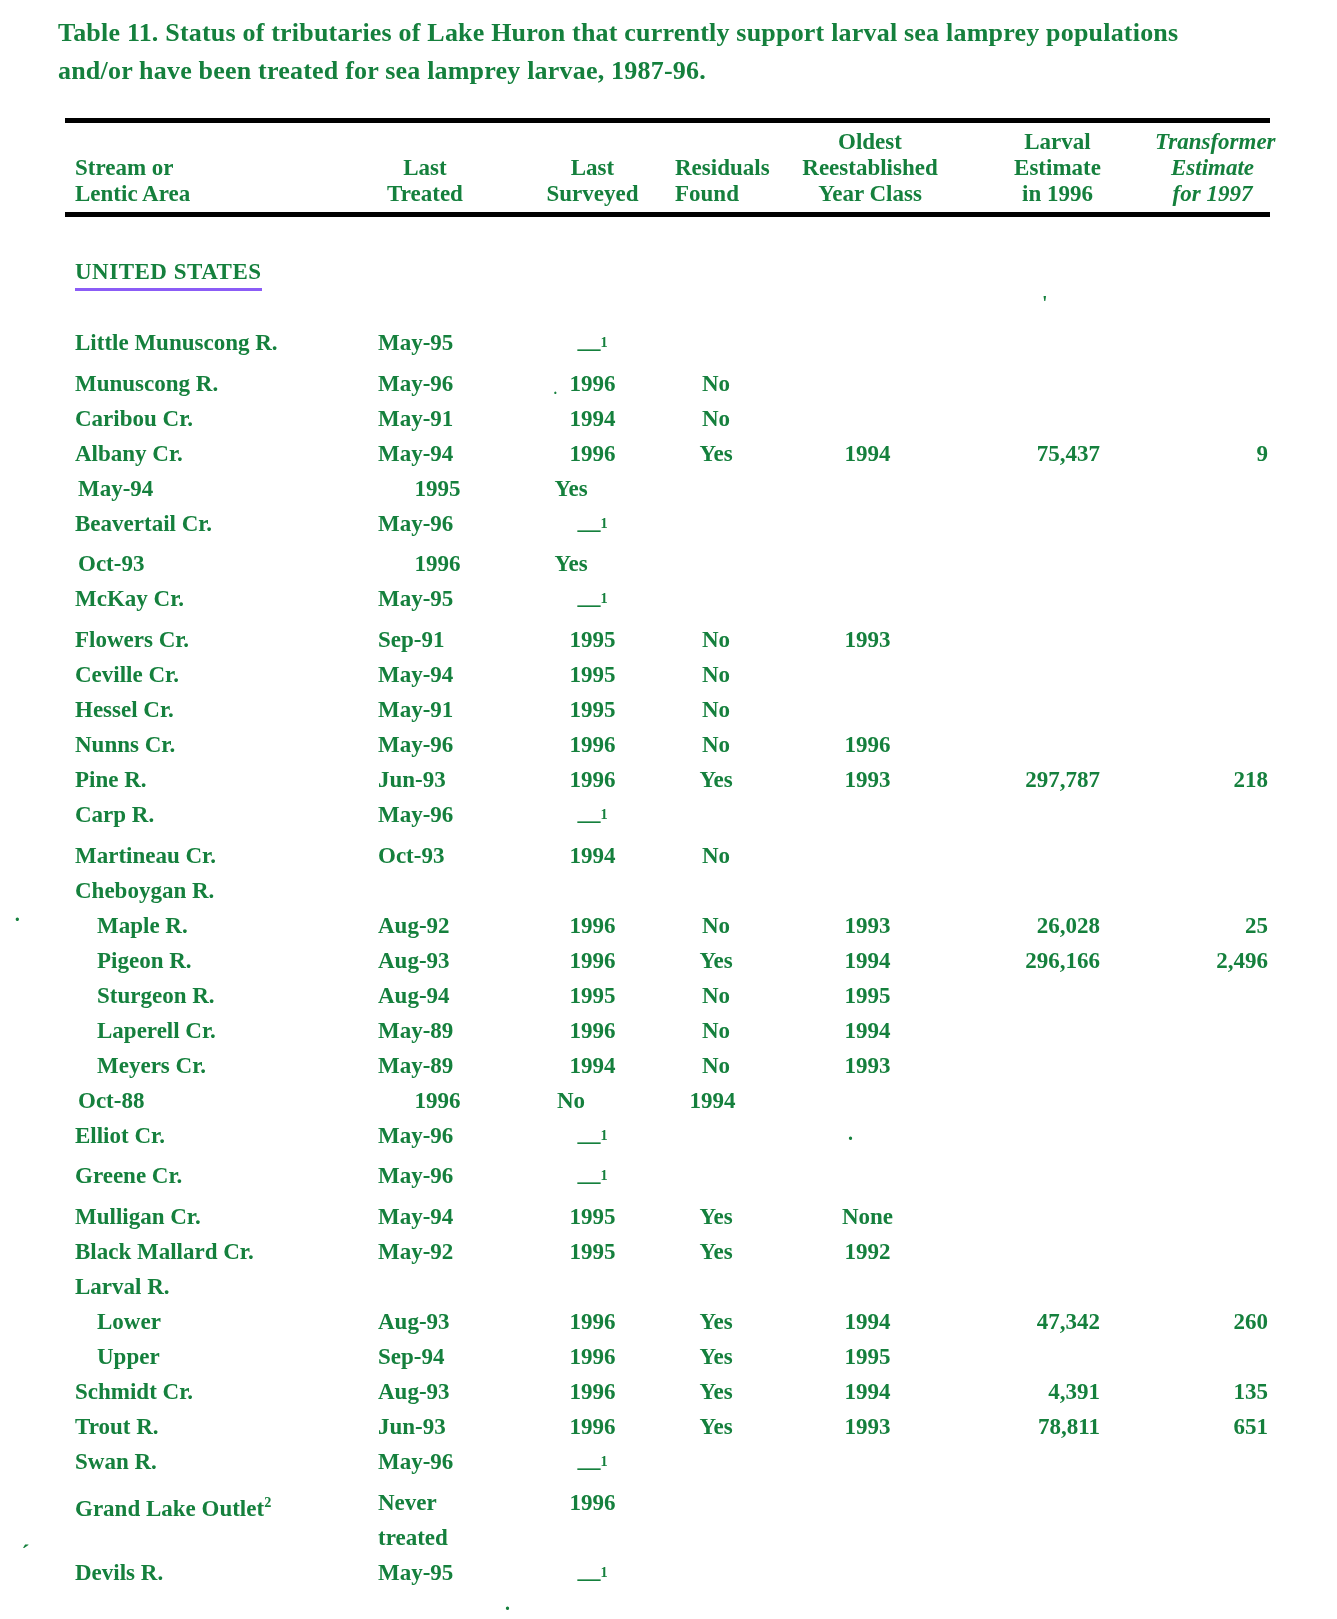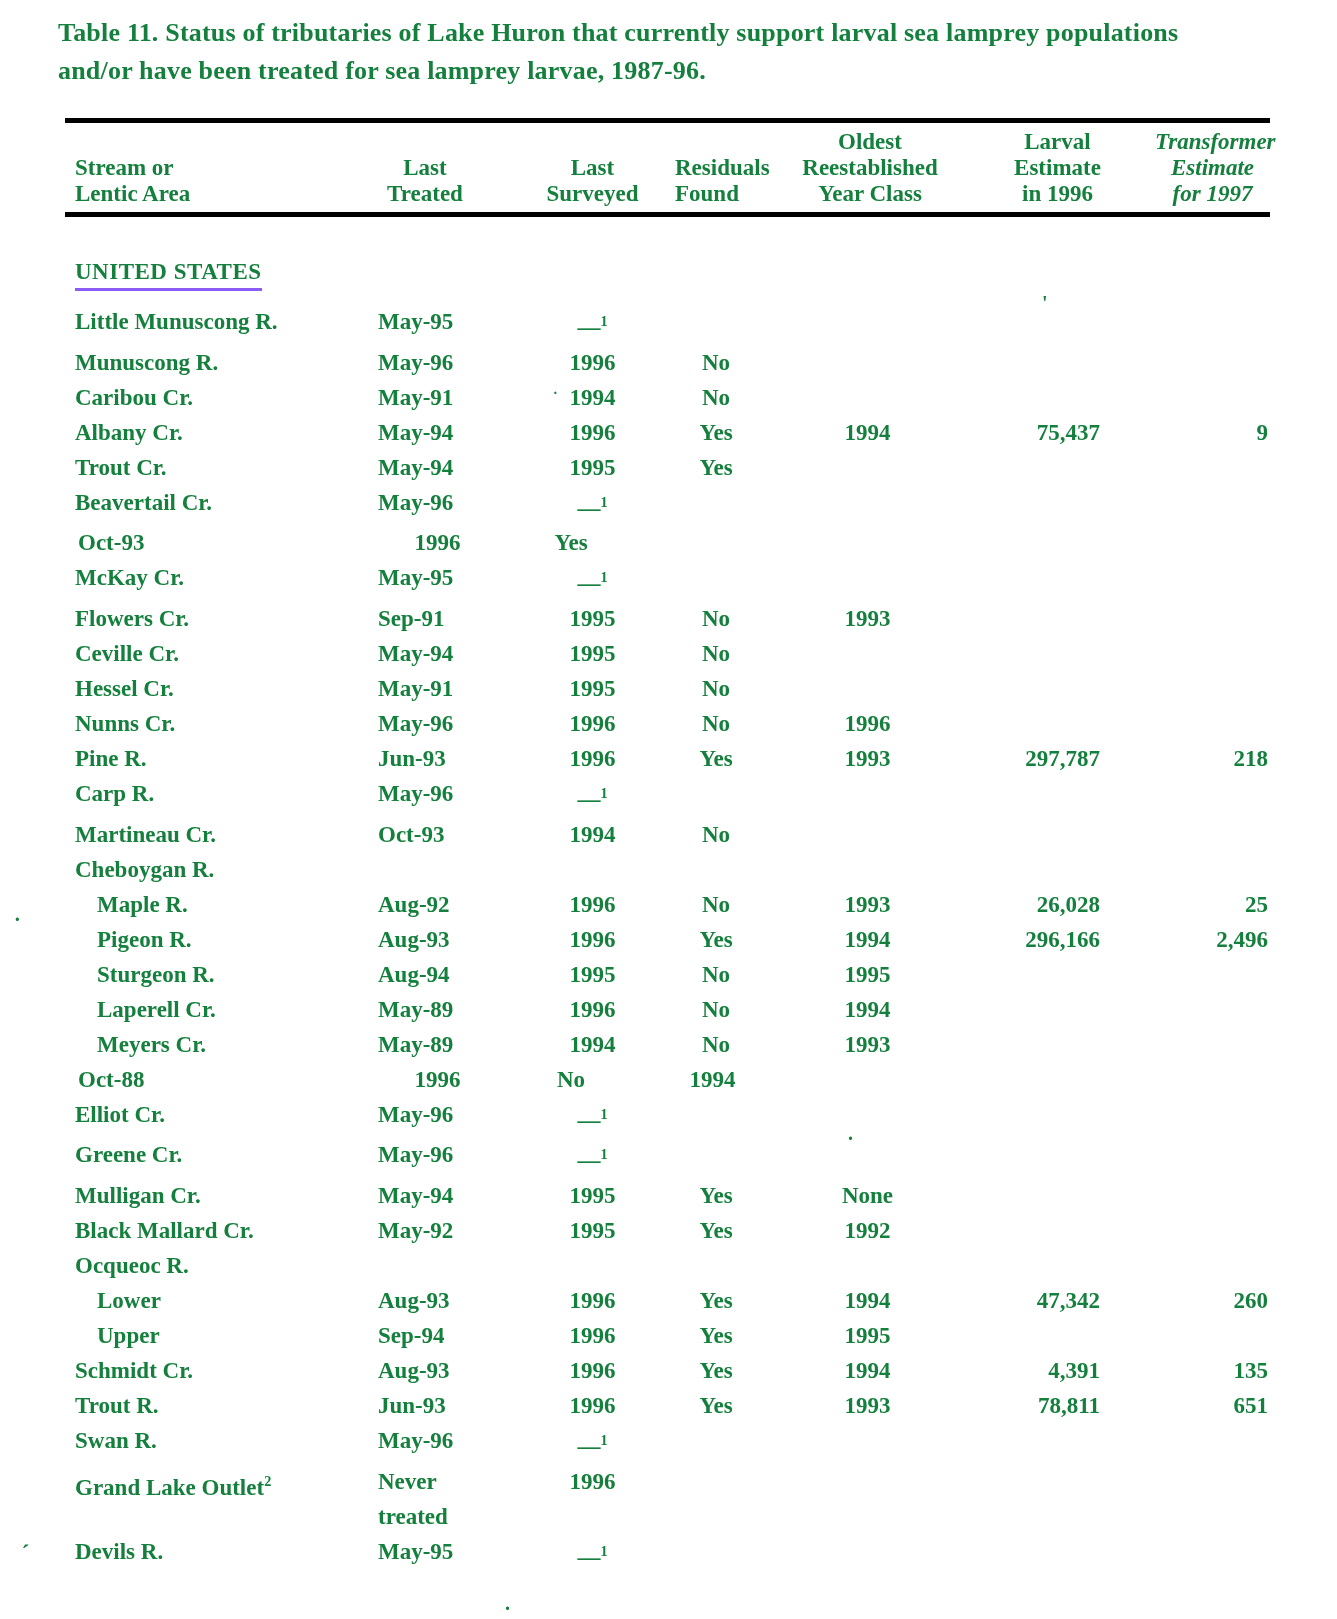--- a/index.html
+++ b/index.html
@@ -49,21 +49,21 @@
   .h5 { text-align: center; padding-right: 20px; }
   .h6 { text-align: center; padding-left: 15px; }
   .h7 { text-align: center; padding-left: 40px; font-style: italic; }
   .section-label-wrap { margin-top: 42px; padding-left: 10px; height: 30px; }
   .section-label {
     display: inline-block;
     border-bottom: 3px solid #8b5cf6;
     padding-bottom: 3px;
     letter-spacing: 0.5px;
   }
-  .rows { margin-top: 15px; }
+  .rows { margin-top: 36px; }
   .trow { align-items: start; }
   .c { line-height: 35px; }
   .c1 { text-align: left;  padding-left: 10px; }
   .indent .c1 { padding-left: 32px; }
   .c2 { text-align: left;  padding-left: 13px; }
   .c3 { text-align: center; padding-left: 25px; }
   .c4 { text-align: center; padding-right: 18px; }
   .c5 { text-align: center; padding-right: 25px; }
   .c6 { text-align: right; padding-right: 15px; }
   .c7 { text-align: right; padding-right: 2px; }
@@ -160,21 +160,20 @@
         <div class="trow">
           <div class="c c1"><span>Albany Cr.</span></div>
           <div class="c c2"><span>May-94</span></div>
           <div class="c c3"><span>1996</span></div>
           <div class="c c4"><span>Yes</span></div>
           <div class="c c5"><span>1994</span></div>
           <div class="c c6"><span>75,437</span></div>
           <div class="c c7"><span>9</span></div>
         </div>
         <div class="trow">
-          <div class="c c1"><span>Trout Cr.</span></div>
           <div class="c c2"><span>May-94</span></div>
           <div class="c c3"><span>1995</span></div>
           <div class="c c4"><span>Yes</span></div>
           <div class="c c5"></div>
           <div class="c c6"></div>
           <div class="c c7"></div>
         </div>
         <div class="trow">
           <div class="c c1"><span>Beavertail Cr.</span></div>
           <div class="c c2"><span>May-96</span></div>
@@ -356,21 +355,21 @@
         <div class="trow">
           <div class="c c1"><span>Black Mallard Cr.</span></div>
           <div class="c c2"><span>May-92</span></div>
           <div class="c c3"><span>1995</span></div>
           <div class="c c4"><span>Yes</span></div>
           <div class="c c5"><span>1992</span></div>
           <div class="c c6"></div>
           <div class="c c7"></div>
         </div>
         <div class="trow">
-          <div class="c c1"><span>Ocqueoc R.</span></div>
+          <div class="c c1"><span>Larval R.</span></div>
           <div class="c c2"></div>
           <div class="c c3"></div>
           <div class="c c4"></div>
           <div class="c c5"></div>
           <div class="c c6"></div>
           <div class="c c7"></div>
         </div>
         <div class="trow indent">
           <div class="c c1"><span>Lower</span></div>
           <div class="c c2"><span>Aug-93</span></div>

